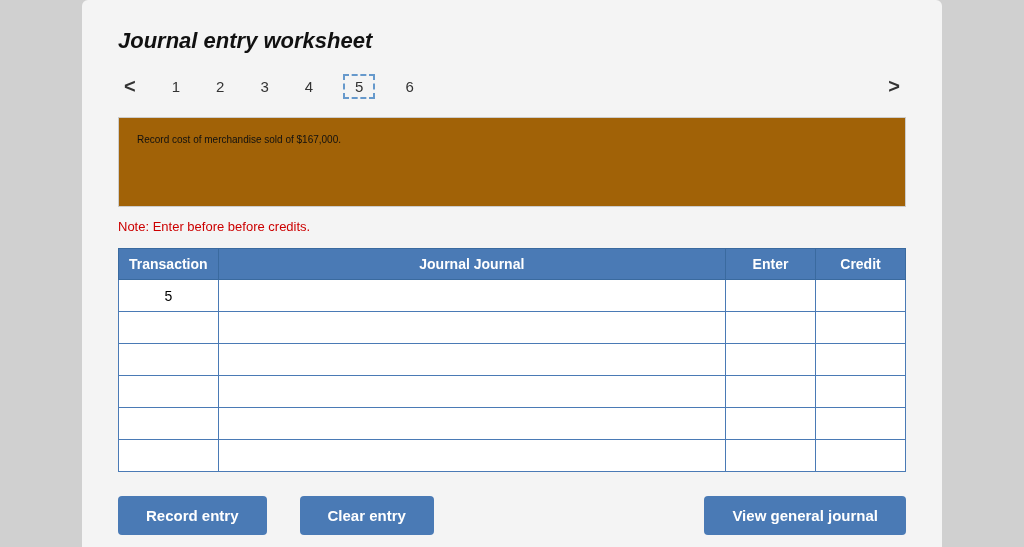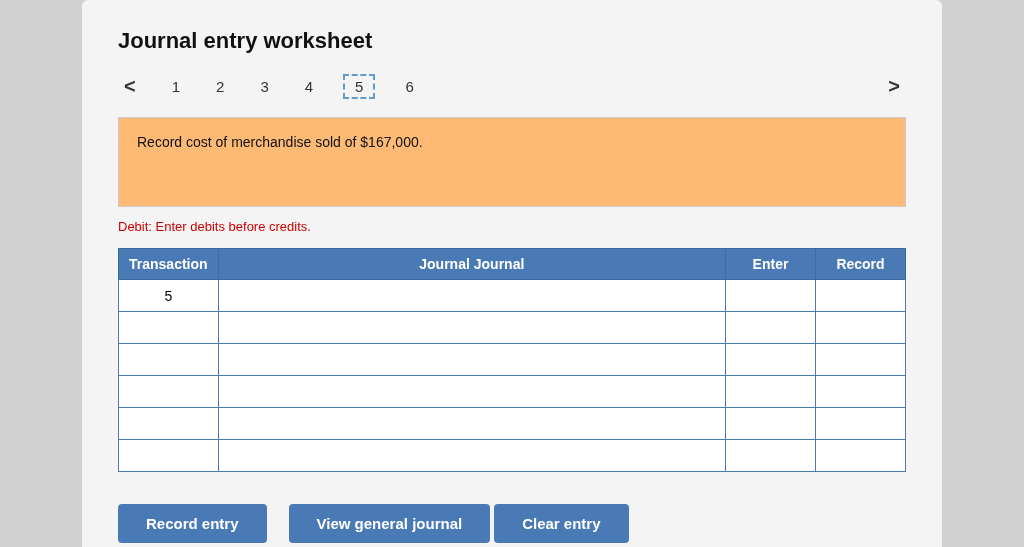--- a/index.html
+++ b/index.html
@@ -19,20 +19,21 @@
       padding: 28px 36px 28px 36px;
       width: 860px;
       min-height: 510px;
       position: relative;
     }
     .page-title {
       font-size: 22px;
       font-weight: bold;
       margin-bottom: 20px;
       color: #111;
+      font-style: italic;
     }
     .nav-row {
       display: flex;
       align-items: center;
       margin-bottom: 18px;
       gap: 24px;
     }
     .nav-arrow {
       font-size: 20px;
       font-weight: bold;
@@ -49,37 +50,37 @@
       color: #333;
       cursor: pointer;
       padding: 2px 6px;
     }
     .nav-step.active {
       border: 2px dashed #6699cc;
       padding: 2px 10px;
       background: transparent;
     }
     .description-box {
-      background: #fdba74;
+      background: #a16207;
       border: 1px solid #ccc;
       padding: 16px 18px;
       margin-bottom: 12px;
       min-height: 90px;
-      font-size: 14px;
+      font-size: 10px;
       color: #111;
     }
     .note-text {
       color: #cc0000;
       font-size: 13px;
       margin-bottom: 14px;
     }
     .journal-table {
       width: 100%;
       border-collapse: collapse;
-      margin-bottom: 32px;
+      margin-bottom: 24px;
     }
     .journal-table thead tr th {
       background: #4a7ab5;
       color: #fff;
       font-weight: bold;
       padding: 7px 10px;
       border: 1px solid #3a6a9f;
       text-align: left;
     }
     .journal-table thead tr th.center {
@@ -99,21 +100,21 @@
       background: #fff;
     }
     .journal-table tbody tr td.debit-col,
     .journal-table tbody tr td.credit-col {
       background: #fff;
       width: 90px;
     }
     .btn-row {
       display: flex;
       align-items: center;
-      gap: 4px;
+      gap: 15px;
     }
     .btn {
       background: #4a7ab5;
       color: #fff;
       border: none;
       padding: 11px 28px;
       font-size: 15px;
       font-weight: bold;
       cursor: pointer;
       border-radius: 4px;
@@ -142,29 +143,29 @@
     <span class="nav-step">4</span>
     <span class="nav-step active">5</span>
     <span class="nav-step">6</span>
     <span class="nav-arrow right">&gt;</span>
   </div>
 
   <div class="description-box">
     <span>Record cost of merchandise sold of $167,000.</span>
   </div>
 
-  <div class="note-text">Debit: Enter debits before credits.</div>
+  <div class="note-text">Note: Enter before before credits.</div>
 
   <table class="journal-table">
     <thead>
       <tr>
         <th class="center">Transaction</th>
         <th class="center">Journal Journal</th>
         <th class="center">Enter</th>
-        <th class="center">Record</th>
+        <th class="center">Credit</th>
       </tr>
     </thead>
     <tbody id="table-body">
     <tr>
           <td class="transaction-col">5</td>
           <td class="journal-col"></td>
           <td class="debit-col"></td>
           <td class="credit-col"></td>
         </tr>
         <tr>
@@ -195,16 +196,16 @@
           <td class="transaction-col"></td>
           <td class="journal-col"></td>
           <td class="debit-col"></td>
           <td class="credit-col"></td>
         </tr>
       </tbody>
   </table>
 
   <div class="btn-row">
     <button class="btn btn-record">Record entry</button>
+    <button class="btn btn-clear">Clear entry</button>
     <button class="btn btn-view">View general journal</button>
-    <button class="btn btn-clear">Clear entry</button>
   </div>
 </div>
 
 </body></html>

